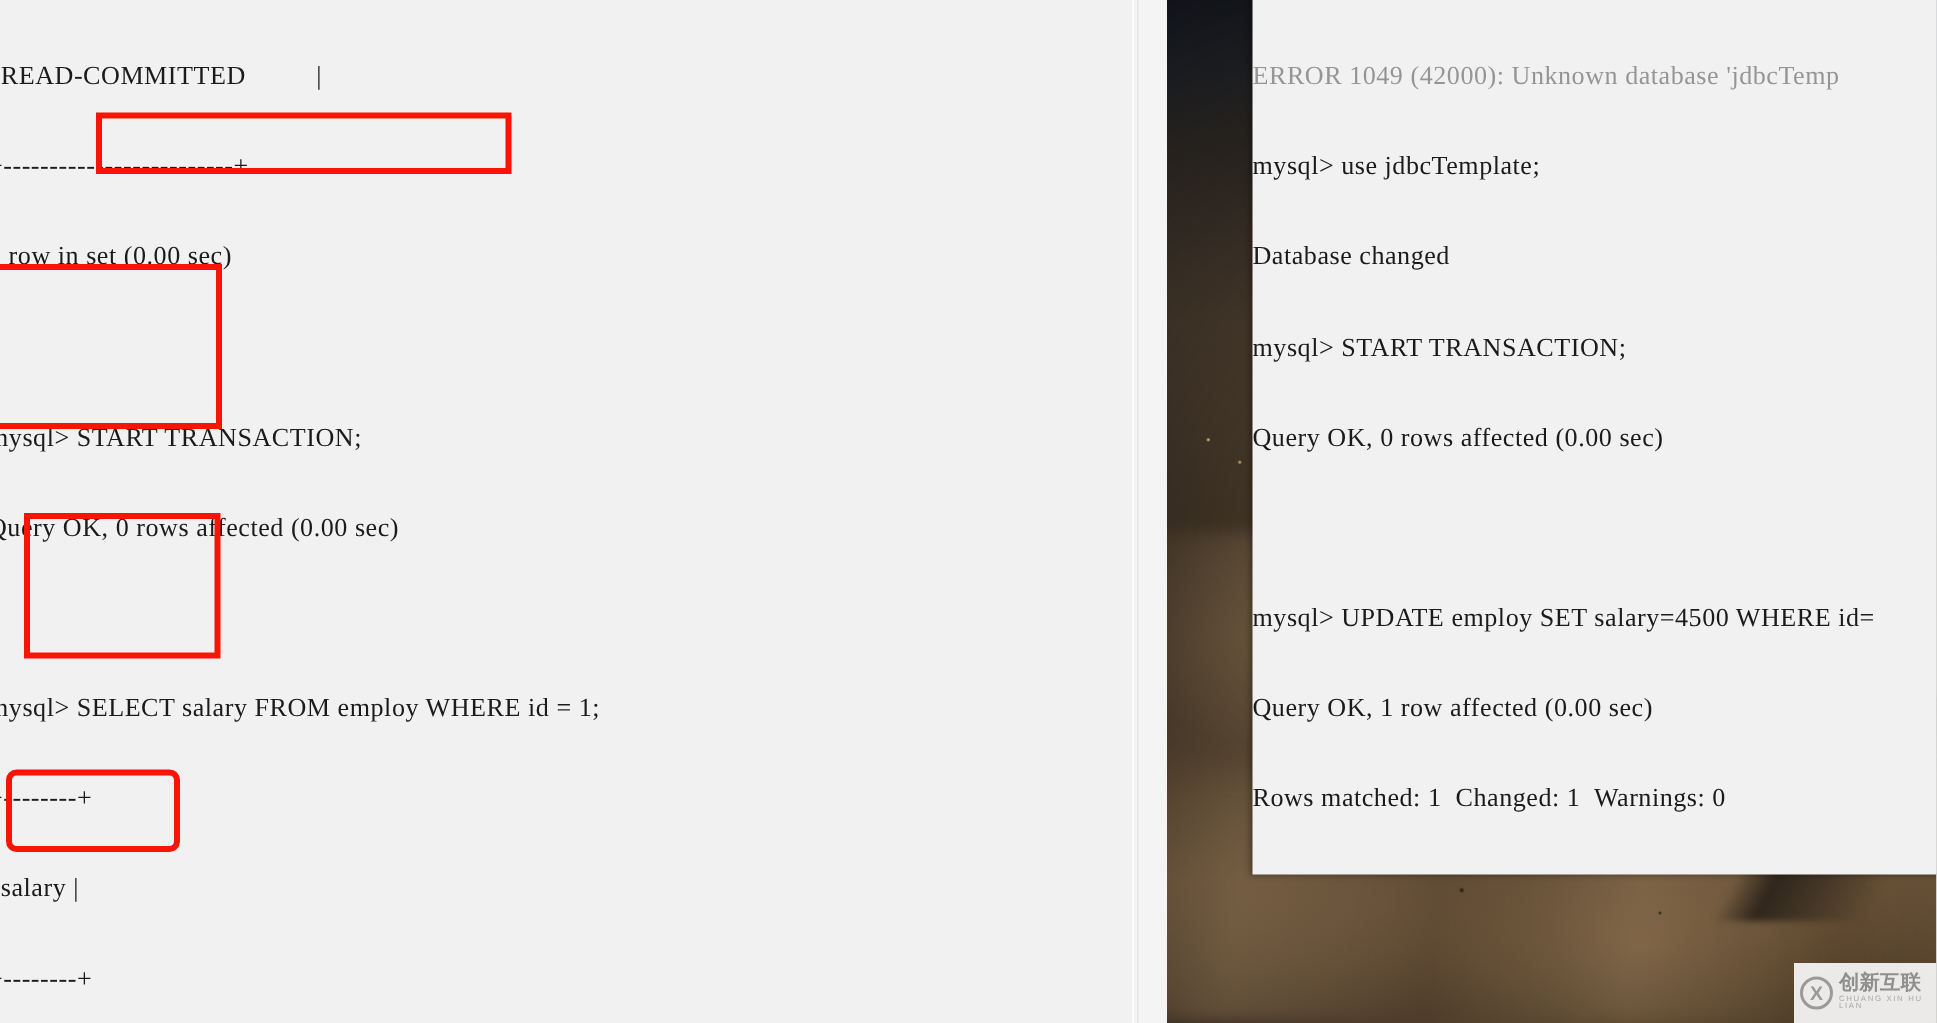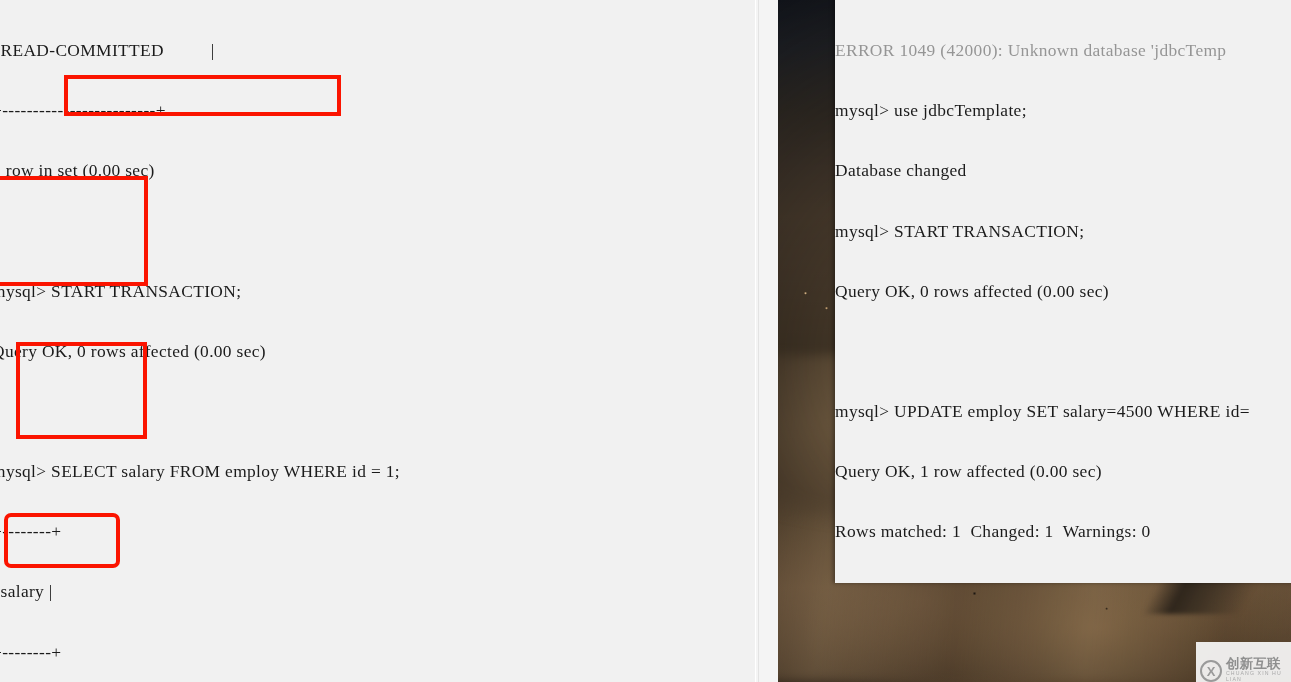--- a/index.html
+++ b/index.html
@@ -229,21 +229,21 @@
 
   
   #watermark {
     position: absolute;
     left: 1196px;
     top: 642px;
     width: 95px;
     height: 40px;
     background: rgba(247,247,247,0.93);
     display: flex;
-    align-items: flex-end;
+    align-items: center;
     gap: 4px;
     padding-left: 4px;
     box-sizing: border-box;
   }
   #watermark .wm-logo {
     flex: 0 0 auto;
     width: 22px;
     height: 22px;
     border-radius: 50%;
     border: 2px solid #9a9a9a;

